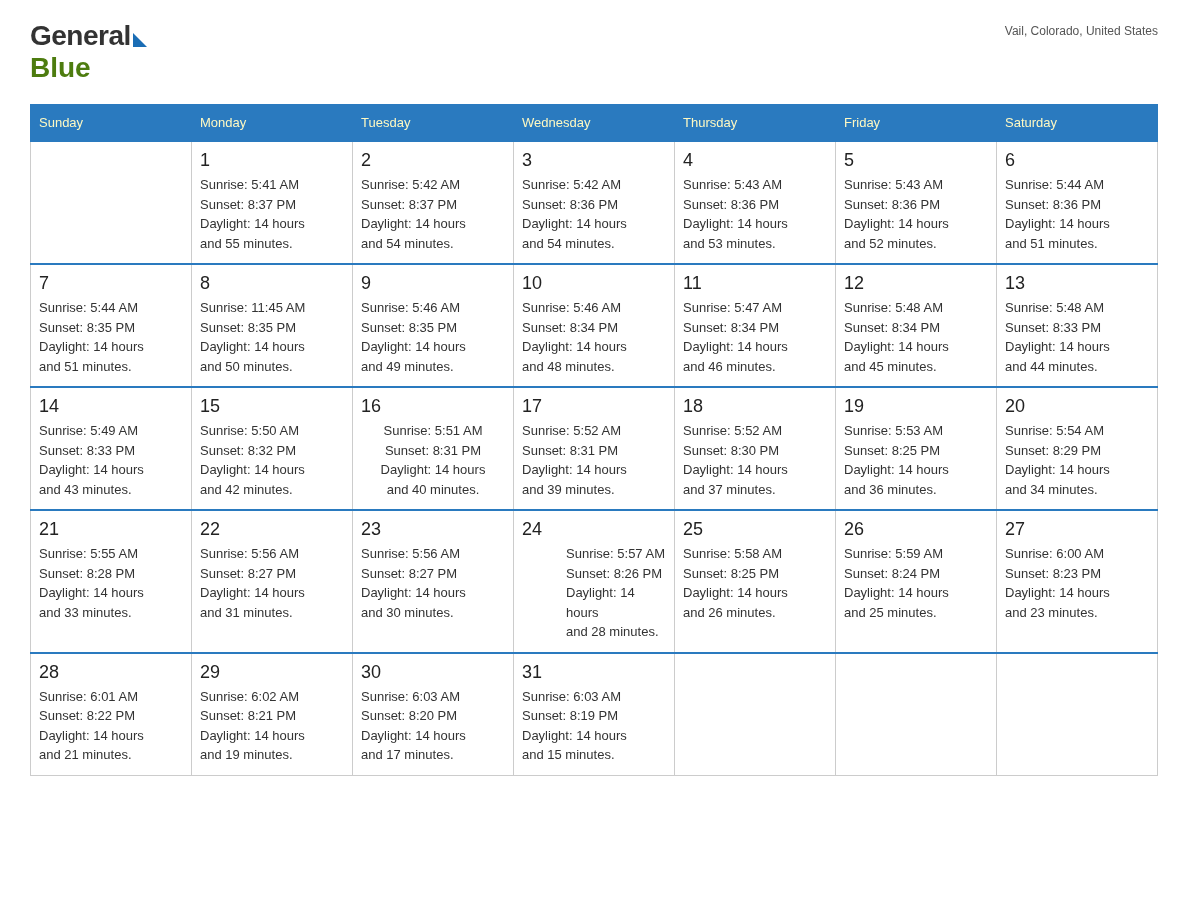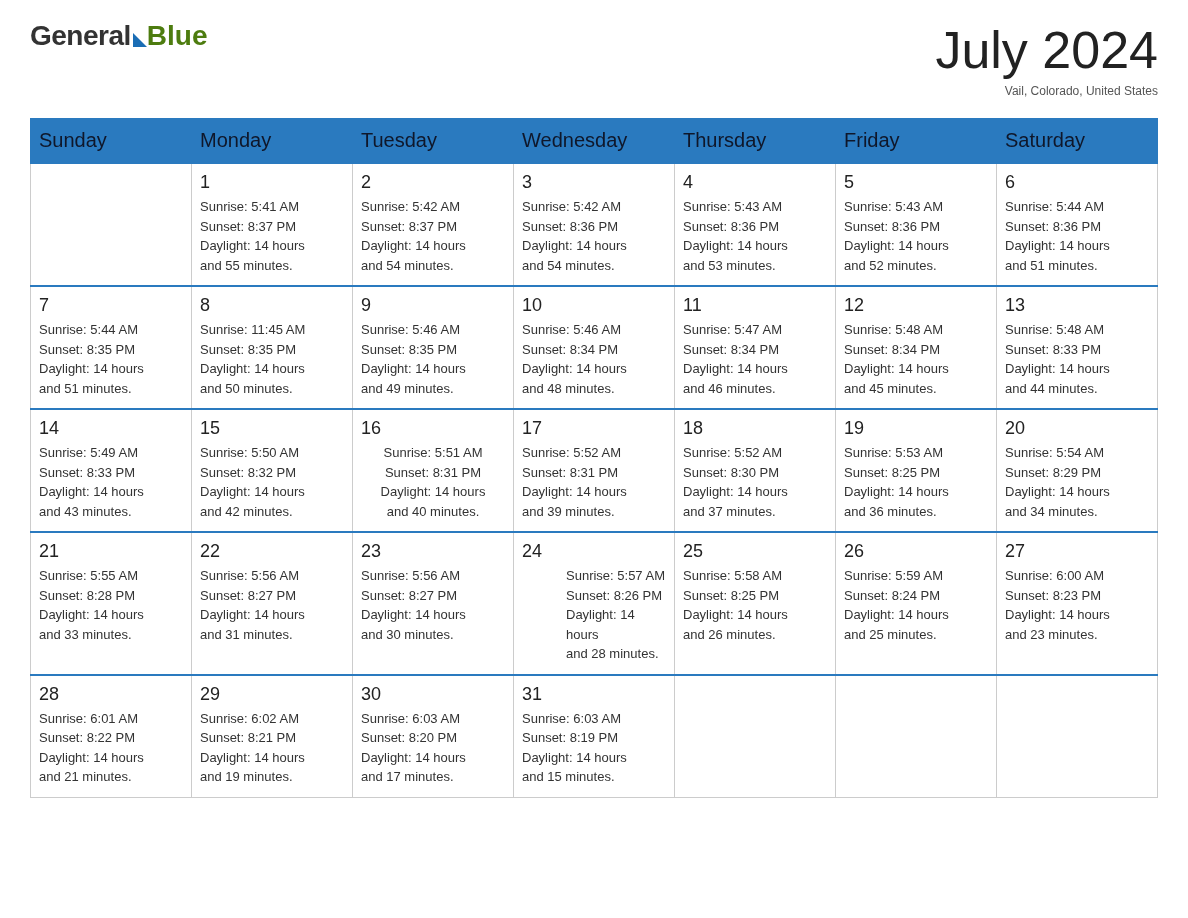--- a/index.html
+++ b/index.html
@@ -11,20 +11,21 @@
       padding: 20px 30px;
     }
     .header {
       display: flex;
       justify-content: space-between;
       align-items: flex-start;
       margin-bottom: 20px;
     }
     .logo {
       display: flex;
+      flex-direction: column;
       align-items: flex-start;
     }
     .logo-top {
       display: flex;
       align-items: center;
     }
     .logo-general {
       font-size: 28px;
       font-weight: bold;
       color: #333;
@@ -58,22 +59,22 @@
       color: #555;
       margin-top: 4px;
     }
     table {
       width: 100%;
       border-collapse: collapse;
       table-layout: fixed;
     }
     thead th {
       background-color: #2a7abf;
-      color: #0f172a;
-      font-size: 20px;
+      color: #fef9c3;
+      font-size: 13px;
       font-weight: normal;
       padding: 10px 8px;
       text-align: left;
       border: 1px solid #2a7abf;
     }
     tbody td {
       vertical-align: top;
       padding: 8px 8px 10px 8px;
       border: 1px solid #ccc;
       border-top: 2px solid #2a7abf;
@@ -105,21 +106,20 @@
 
 <div class="header">
   <div class="logo">
     <div class="logo-top">
       <span class="logo-general">General</span>
       <div class="logo-arrow"></div>
     </div>
     <span class="logo-blue">Blue</span>
   </div>
   <div class="title-block">
-    <div class="month-year">July 2024</div>
     <div class="location">Vail, Colorado, United States</div>
   </div>
 </div>
 
 <table>
   <thead>
     <tr>
     <th>Sunday</th>
         <th>Monday</th>
         <th>Tuesday</th>

